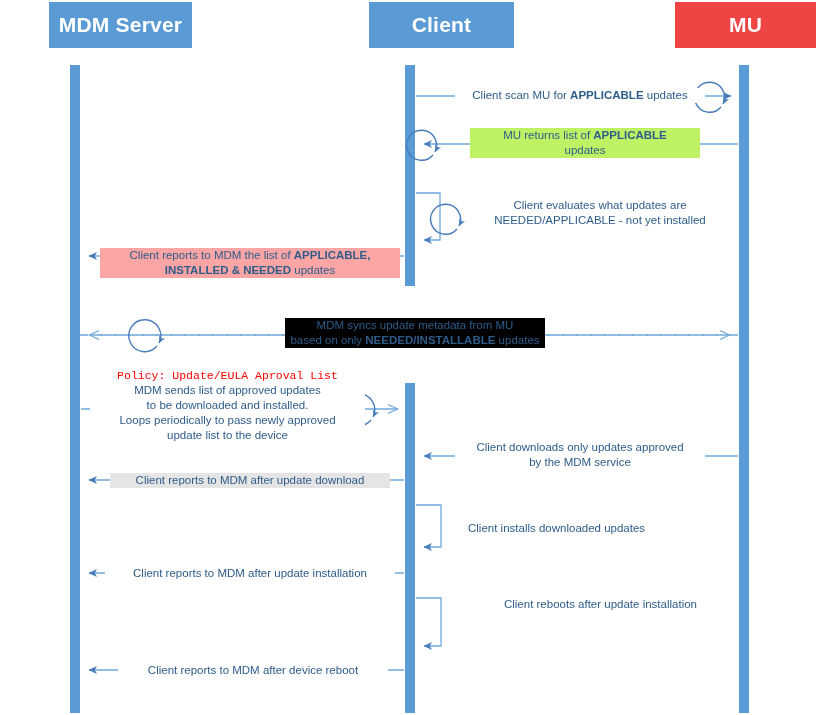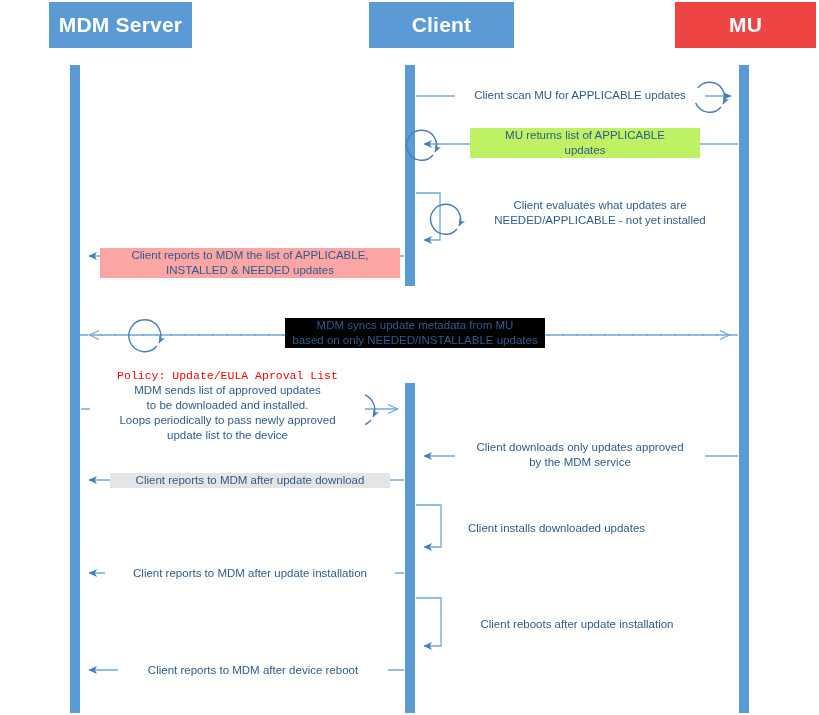--- a/index.html
+++ b/index.html
@@ -32,21 +32,21 @@
     letter-spacing: 0.2px;
   }
   .lbl {
     position: absolute;
     color: #2E5C8A;
     font-size: 11.5px;
     line-height: 15px;
     text-align: center;
     white-space: pre-line;
   }
-  .lbl b { font-weight: normal; margin-top: 20px; }
+  .lbl b { font-weight: bold; margin-top: 20px; }
   .lbl .policy {
     color: #FF0000;
     font-weight: normal;
   }
 </style>
 </head>
 <body>
 
 <div class="hdr" style="left: 5px; top: 2px; width: 143px; height: 46px; background: rgb(91, 155, 213); margin-left: 44px;">
   <span>MDM Server</span>
@@ -123,15 +123,15 @@
 <div class="lbl" style="left: 90px; top: 368px; width: 275px; background: rgb(255, 255, 255); color: rgb(46, 92, 138);"><span><span class="policy" style="color: rgb(255, 0, 0); font-family: Liberation Mono, monospace;">Policy: Update/EULA Aproval List</span><br>MDM sends list of approved updates<br>to be downloaded and installed.<br>Loops periodically to pass newly approved<br>update list to the device</span></div>
 
 <div class="lbl" style="left: 455px; top: 440px; width: 250px; background: rgb(255, 255, 255); color: rgb(46, 92, 138);"><span>Client downloads only updates approved<br>by the MDM service</span></div>
 
 <div class="lbl" style="left: 110px; top: 473px; width: 280px; background: #e5e5e5; color: rgb(46, 92, 138);"><span>Client reports to MDM after update download</span></div>
 
 <div class="lbl" style="left: 468px; top: 521px; width: 230px; text-align: left; color: rgb(46, 92, 138);"><span>Client installs downloaded updates</span></div>
 
 <div class="lbl" style="left: 105px; top: 566px; width: 290px; background: rgb(255, 255, 255); color: rgb(46, 92, 138);"><span>Client reports to MDM after update installation</span></div>
 
-<div class="lbl" style="left: 457px; top: 617px; width: 240px; text-align: center; color: rgb(46, 92, 138);"><span>Client reboots after update installation</span></div>
+<div class="lbl" style="left: 457px; top: 597px; width: 240px; text-align: right; color: rgb(46, 92, 138);"><span>Client reboots after update installation</span></div>
 
 <div class="lbl" style="left: 118px; top: 663px; width: 270px; background: rgb(255, 255, 255); color: rgb(46, 92, 138);"><span>Client reports to MDM after device reboot</span></div>
 
 </body></html>

